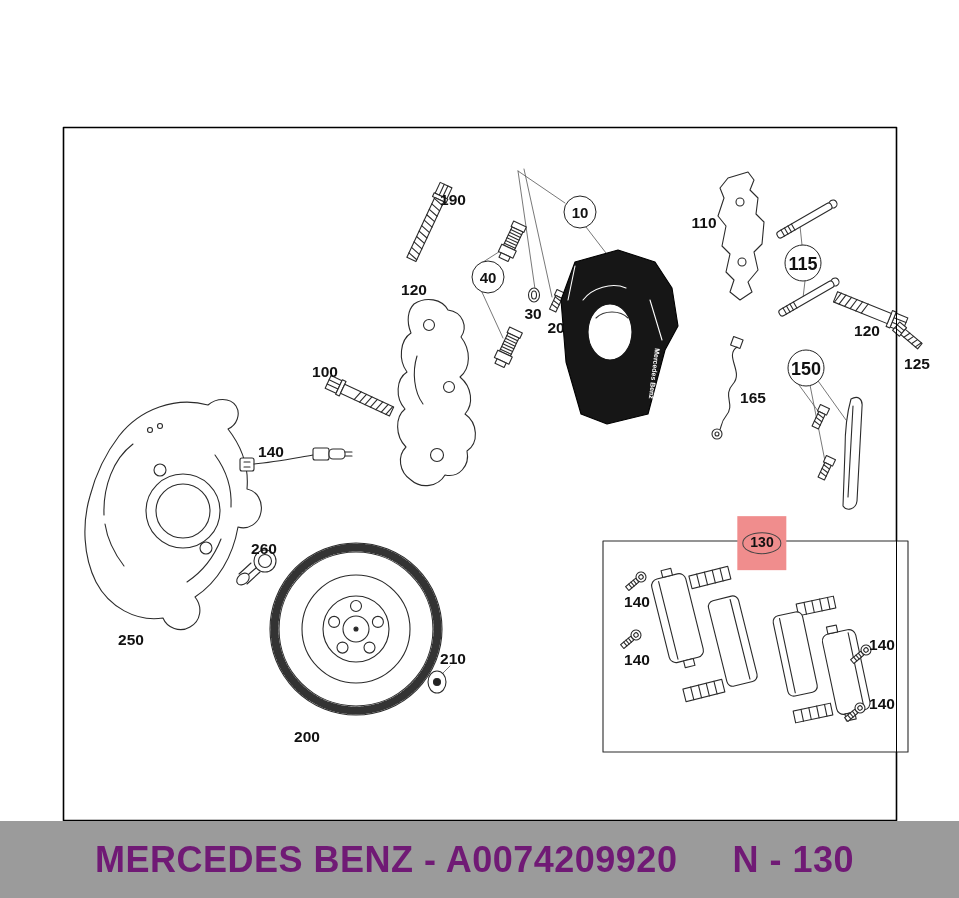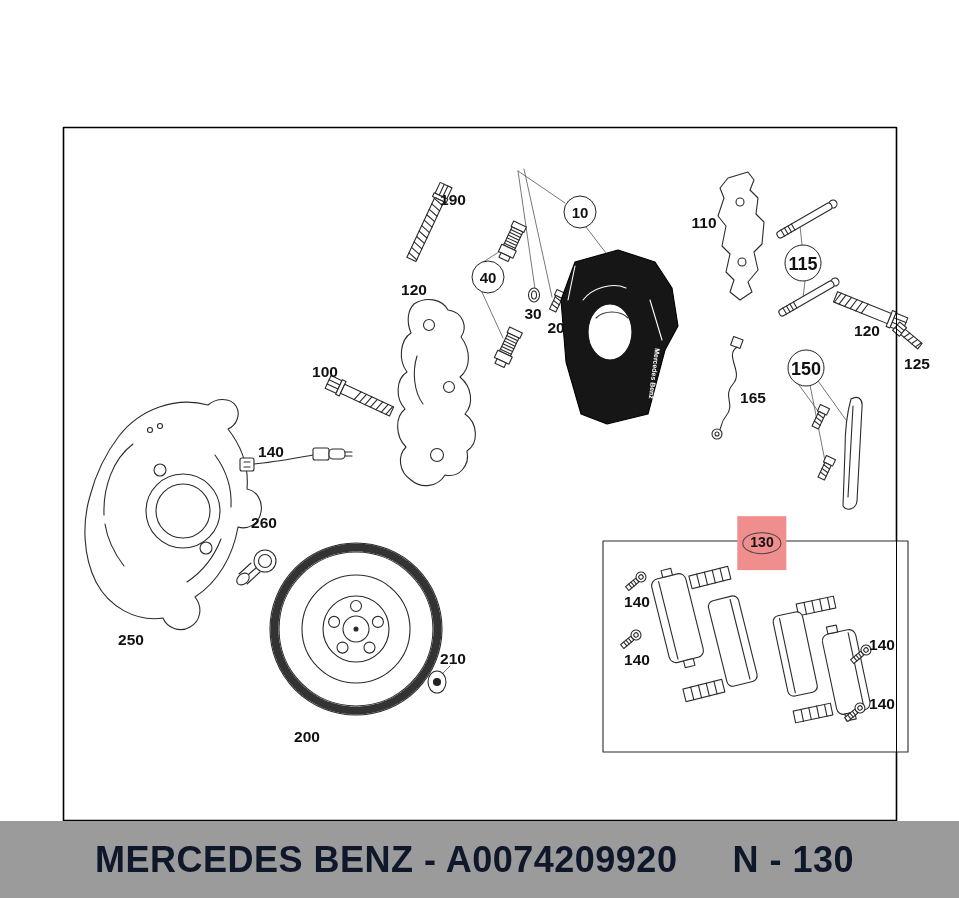--- a/index.html
+++ b/index.html
@@ -10,21 +10,21 @@
   .labels { position:absolute; left:0; top:0; width:959px; height:898px; }
   .label { position:absolute; transform:translate(-50%,-50%); font-size:15.5px; color:#111;
            white-space:nowrap; line-height:1; cursor:pointer; }
   .label.circled { width:33px; height:33px; border:1.3px solid #222; border-radius:50%;
                    display:flex; align-items:center; justify-content:center; background:#fff; font-size:15px; }
   .label.circled.three { width:37px; height:37px; font-size:18px; }
   .label.highlight { background:#f08d8d; padding:16px 5px; }
   .hl-inner { display:inline-block; border:1px solid #444; border-radius:50%;
               padding:2px 7px 3px; line-height:1.05; font-size:14px; }
   .footer { position:absolute; left:0; top:821px; width:959px; height:77px; background:#9b9b9b;
-            color:#0f172a; display:flex; align-items:center; padding-left:95px; gap:55px;
+            color:#701a75; display:flex; align-items:center; padding-left:95px; gap:55px;
             font-size:36px; letter-spacing:0.5px; }
 </style>
 </head>
 <body>
 
 <div class="stage">
 
   <svg class="art" viewBox="0 0 959 898">
     <g fill="none" stroke="#2b2b2b" stroke-width="1.1" stroke-linecap="round" stroke-linejoin="round">
 
@@ -286,21 +286,21 @@
     <div class="label" style="left:867px;top:331px">120</div>
     <div class="label" style="left:917px;top:364px">125</div>
     <div class="label circled" style="left:488px;top:277px">40</div>
     <div class="label" style="left:533px;top:314px">30</div>
     <div class="label" style="left:556px;top:328px">20</div>
     <div class="label" style="left:414px;top:290px">120</div>
     <div class="label" style="left:325px;top:372px">100</div>
     <div class="label circled three" style="left:806px;top:368px">150</div>
     <div class="label" style="left:753px;top:398px">165</div>
     <div class="label" style="left:271px;top:452px">140</div>
-    <div class="label" style="left:264px;top:523px">260</div>
+    <div class="label" style="left:264px;top:549px">260</div>
     <div class="label" style="left:131px;top:640px">250</div>
     <div class="label" style="left:307px;top:737px">200</div>
     <div class="label" style="left:453px;top:659px">210</div>
     <div class="label highlight" style="left:762px;top:543px">
       <span class="hl-inner">130</span>
     </div>
     <div class="label" style="left:637px;top:602px">140</div>
     <div class="label" style="left:637px;top:660px">140</div>
     <div class="label" style="left:882px;top:645px">140</div>
     <div class="label" style="left:882px;top:704px">140</div>

